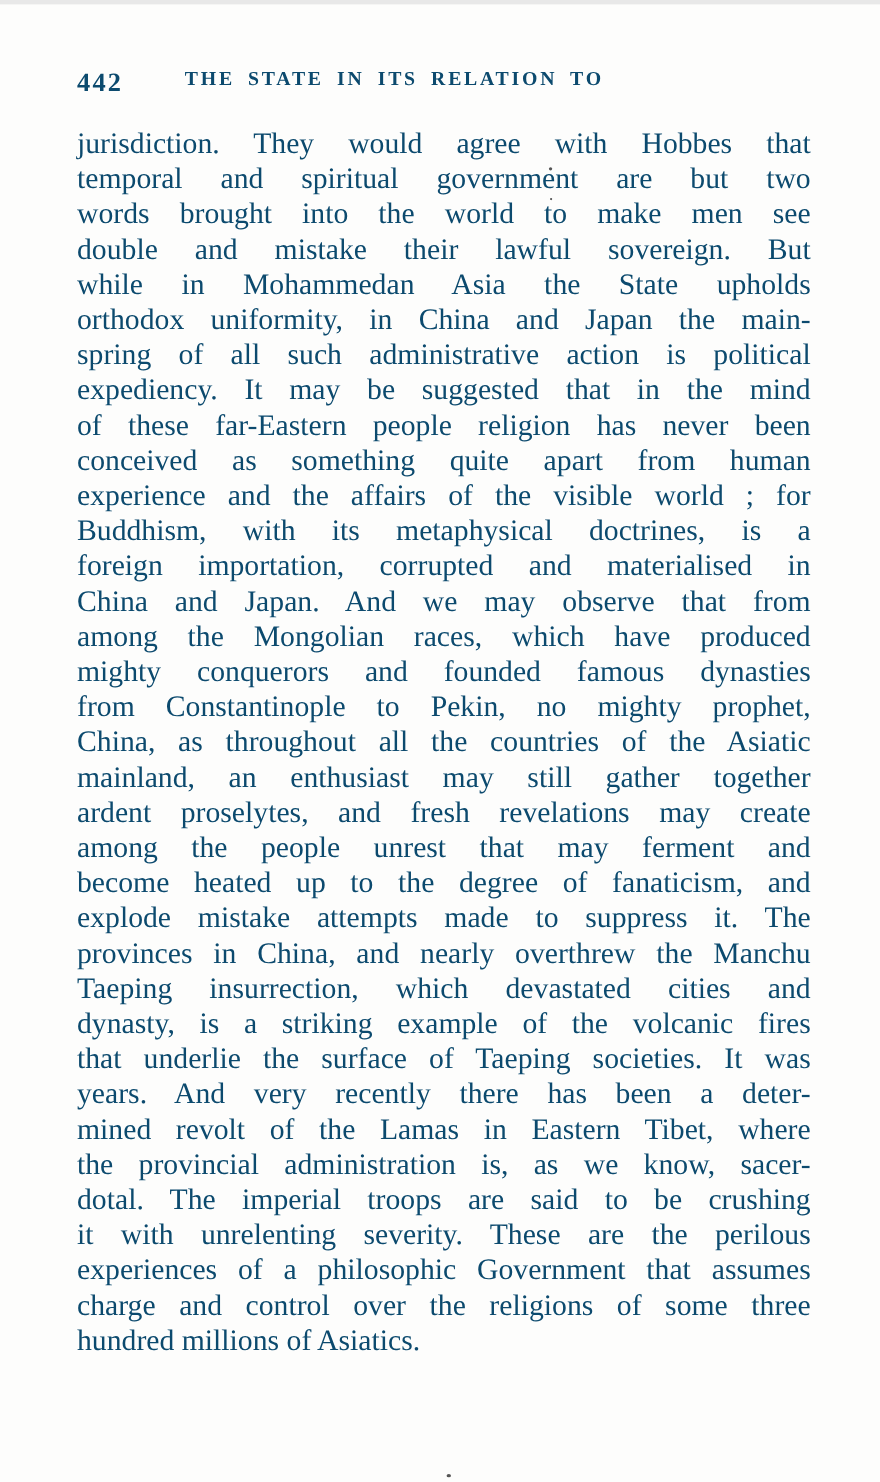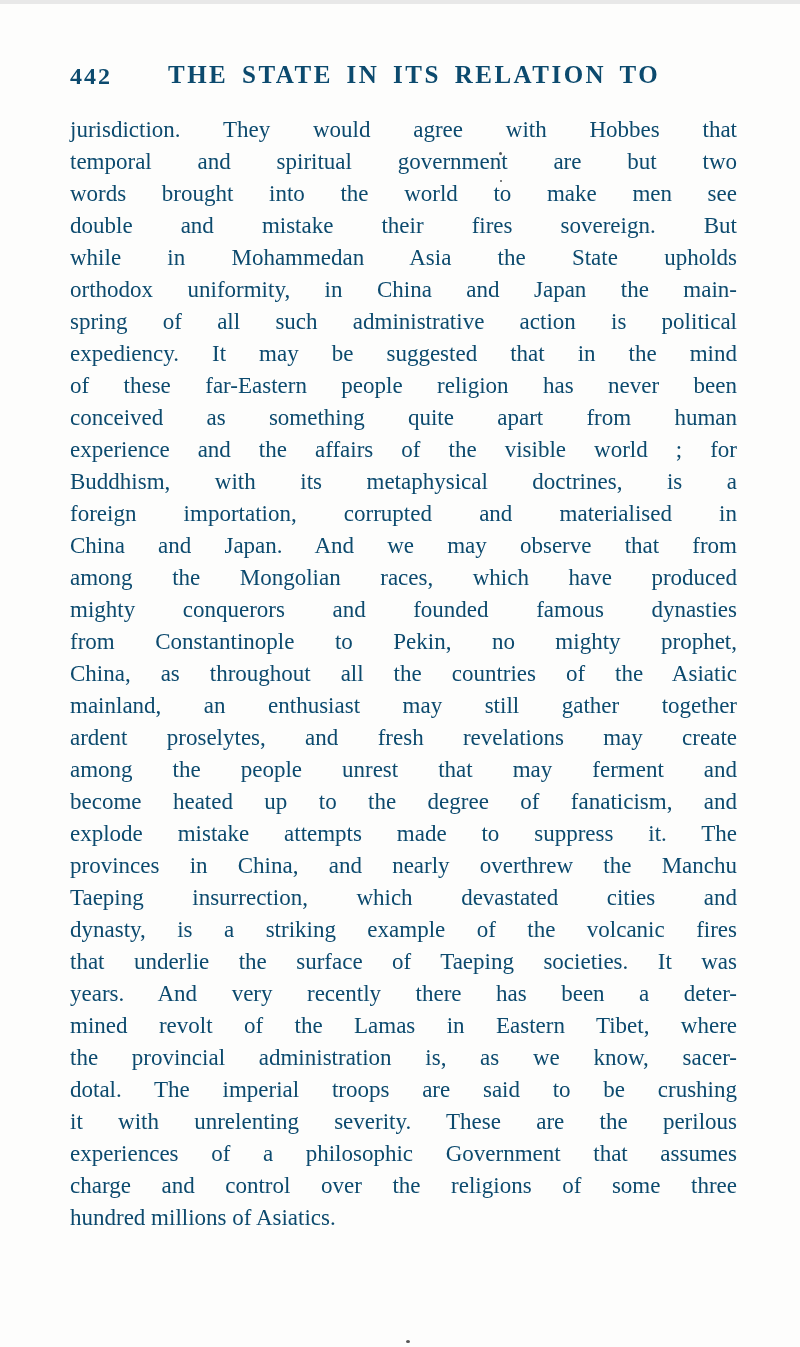--- a/index.html
+++ b/index.html
@@ -29,33 +29,33 @@
     left: 0;
     top: 2px;
     font-size: 24px;
     letter-spacing: 2px;
     font-weight: bold;
   }
   .running-title {
     position: absolute;
     left: 98px;
     top: 0;
-    font-size: 25px;
+    font-size: 18px;
     letter-spacing: 2.5px;
     word-spacing: 5px;
     font-weight: bold;
     white-space: nowrap;
     text-align: center;
   }
   .body-text {
     position: absolute;
     top: 110px;
     left: 70px;
     width: 667px;
-    font-size: 23px;
+    font-size: 27px;
     line-height: 32px;
   }
   .line {
     text-align: justify;
     text-align-last: justify;
     white-space: normal;
     height: 32px;
     overflow: visible;
   }
   .line.last-line {
@@ -79,21 +79,21 @@
 
   <div class="running-header">
     <span class="page-number">442</span>
     <span class="running-title">THE STATE IN ITS RELATION TO</span>
   </div>
 
   <div class="body-text">
       <div class="line">jurisdiction.  They would agree with Hobbes that</div>
       <div class="line">temporal and spiritual government are but two</div>
       <div class="line">words brought into the world to make men see</div>
-      <div class="line">double and mistake their fires sovereign.  But</div>
+      <div class="line">double and mistake their lawful sovereign.  But</div>
       <div class="line">while in Mohammedan Asia the State upholds</div>
       <div class="line">orthodox uniformity, in China and Japan the main-</div>
       <div class="line">spring of all such administrative action is political</div>
       <div class="line">expediency.  It may be suggested that in the mind</div>
       <div class="line">of these far-Eastern people religion has never been</div>
       <div class="line">conceived as something quite apart from human</div>
       <div class="line">experience and the affairs of the visible world ;  for</div>
       <div class="line">Buddhism, with its metaphysical doctrines, is a</div>
       <div class="line">foreign importation, corrupted and materialised in</div>
       <div class="line">China and Japan.  And we may observe that from</div>

